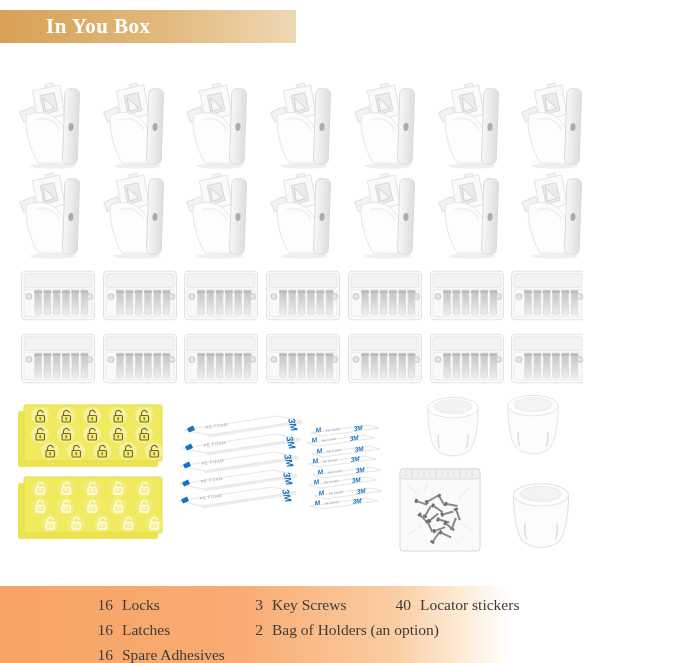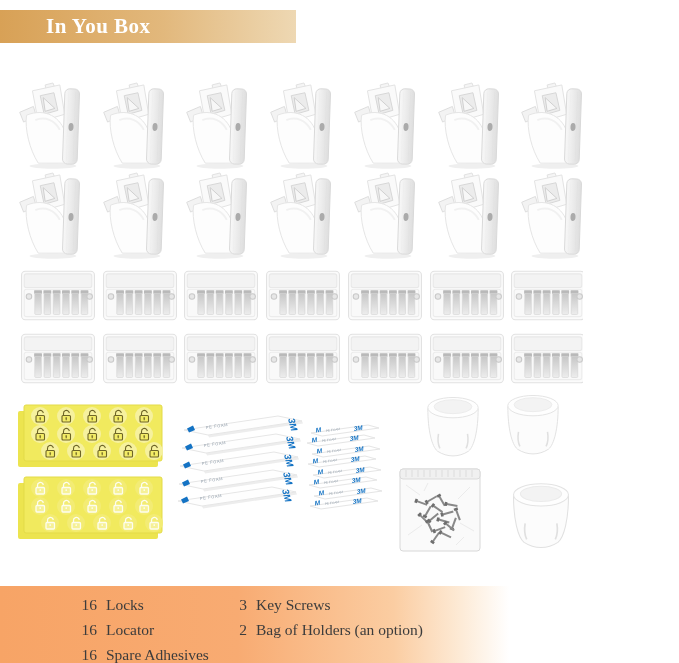--- a/index.html
+++ b/index.html
@@ -57,21 +57,21 @@
   #holder1{left:586px;top:399px;}
   #holder2{left:584px;top:517px;height:126px;}
 
   
   .band{position:absolute;left:0;top:586px;width:679px;height:77px;z-index:1;
         background:linear-gradient(90deg,#f7a466 0%,#f8ab72 35%,#fbcda2 58%,
                    #fdebd7 68%,rgba(255,255,255,0) 75%);}
   .band .col{position:absolute;top:6px;}
   .col1{left:76px;} .col2{left:226px;} .col3{left:374px;}
   .entry{height:25px;line-height:25px;white-space:nowrap;
-         font-family:"Liberation Serif",serif;font-size:15.5px;color:#3c3c3c;}
+         font-family:"Liberation Serif",serif;font-size:15.5px;color:#3c3c3c;margin-left:16px;}
   .entry .qty{display:inline-block;min-width:21px;text-align:right;margin-right:9px;}
 
   .defs{position:absolute;width:0;height:0;overflow:hidden;}
 </style>
 </head>
 <body>
 
 <svg class="defs" aria-hidden="true">
   <defs>
     <linearGradient id="g-bar" x1="0" y1="0" x2="1" y2="0">
@@ -548,24 +548,25 @@
   <svg class="holder" id="holder1" viewBox="0 0 96 118">
       <use href="#holder-shape"></use>
     </svg>
   <svg class="holder" id="holder2" viewBox="0 0 96 118">
       <use href="#holder-shape"></use>
     </svg>
 
   <div class="band">
     <div class="col col1">
       <div class="entry"><span class="qty">16</span><span class="lab">Locks</span></div>
-      <div class="entry"><span class="qty">16</span><span class="lab">Locator</span></div>
+      <div class="entry"><span class="qty">16</span><span class="lab">Latches</span></div>
       <div class="entry"><span class="qty">16</span><span class="lab">Spare Adhesives</span></div>
     </div>
     <div class="col col2">
       <div class="entry"><span class="qty">3</span><span class="lab">Key Screws</span></div>
       <div class="entry"><span class="qty">2</span><span class="lab">Bag of Holders (an option)</span></div>
     </div>
     <div class="col col3">
+      <div class="entry"><span class="qty">40</span><span class="lab">Locator stickers</span></div>
     </div>
   </div>
 
 </div>
 
 </body></html>

